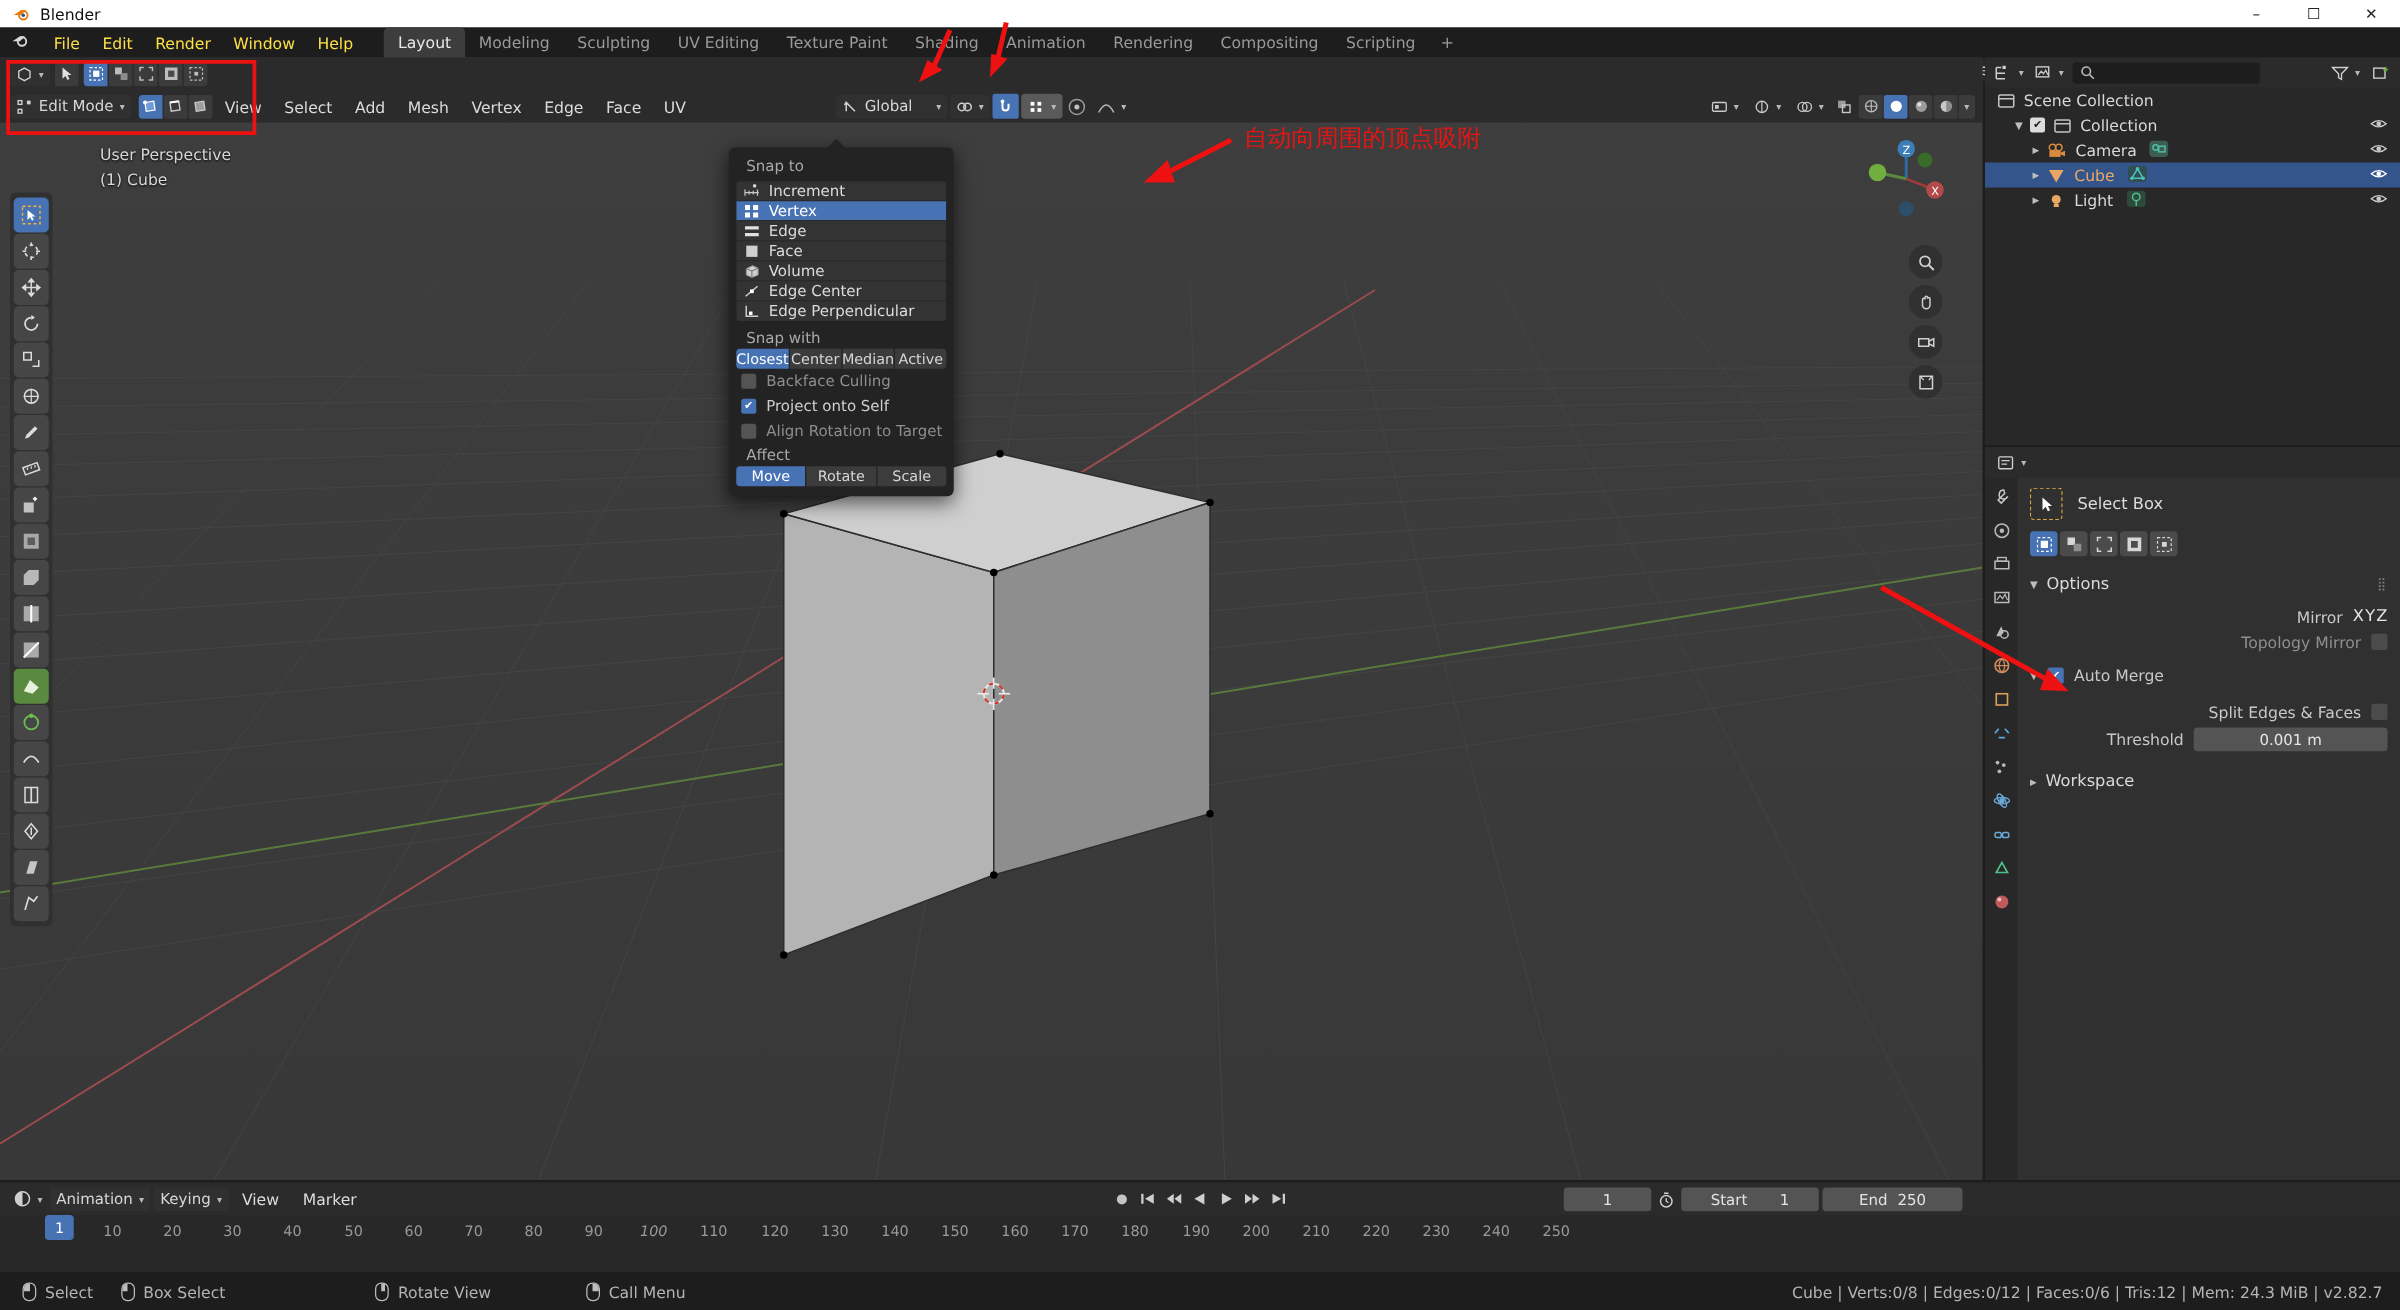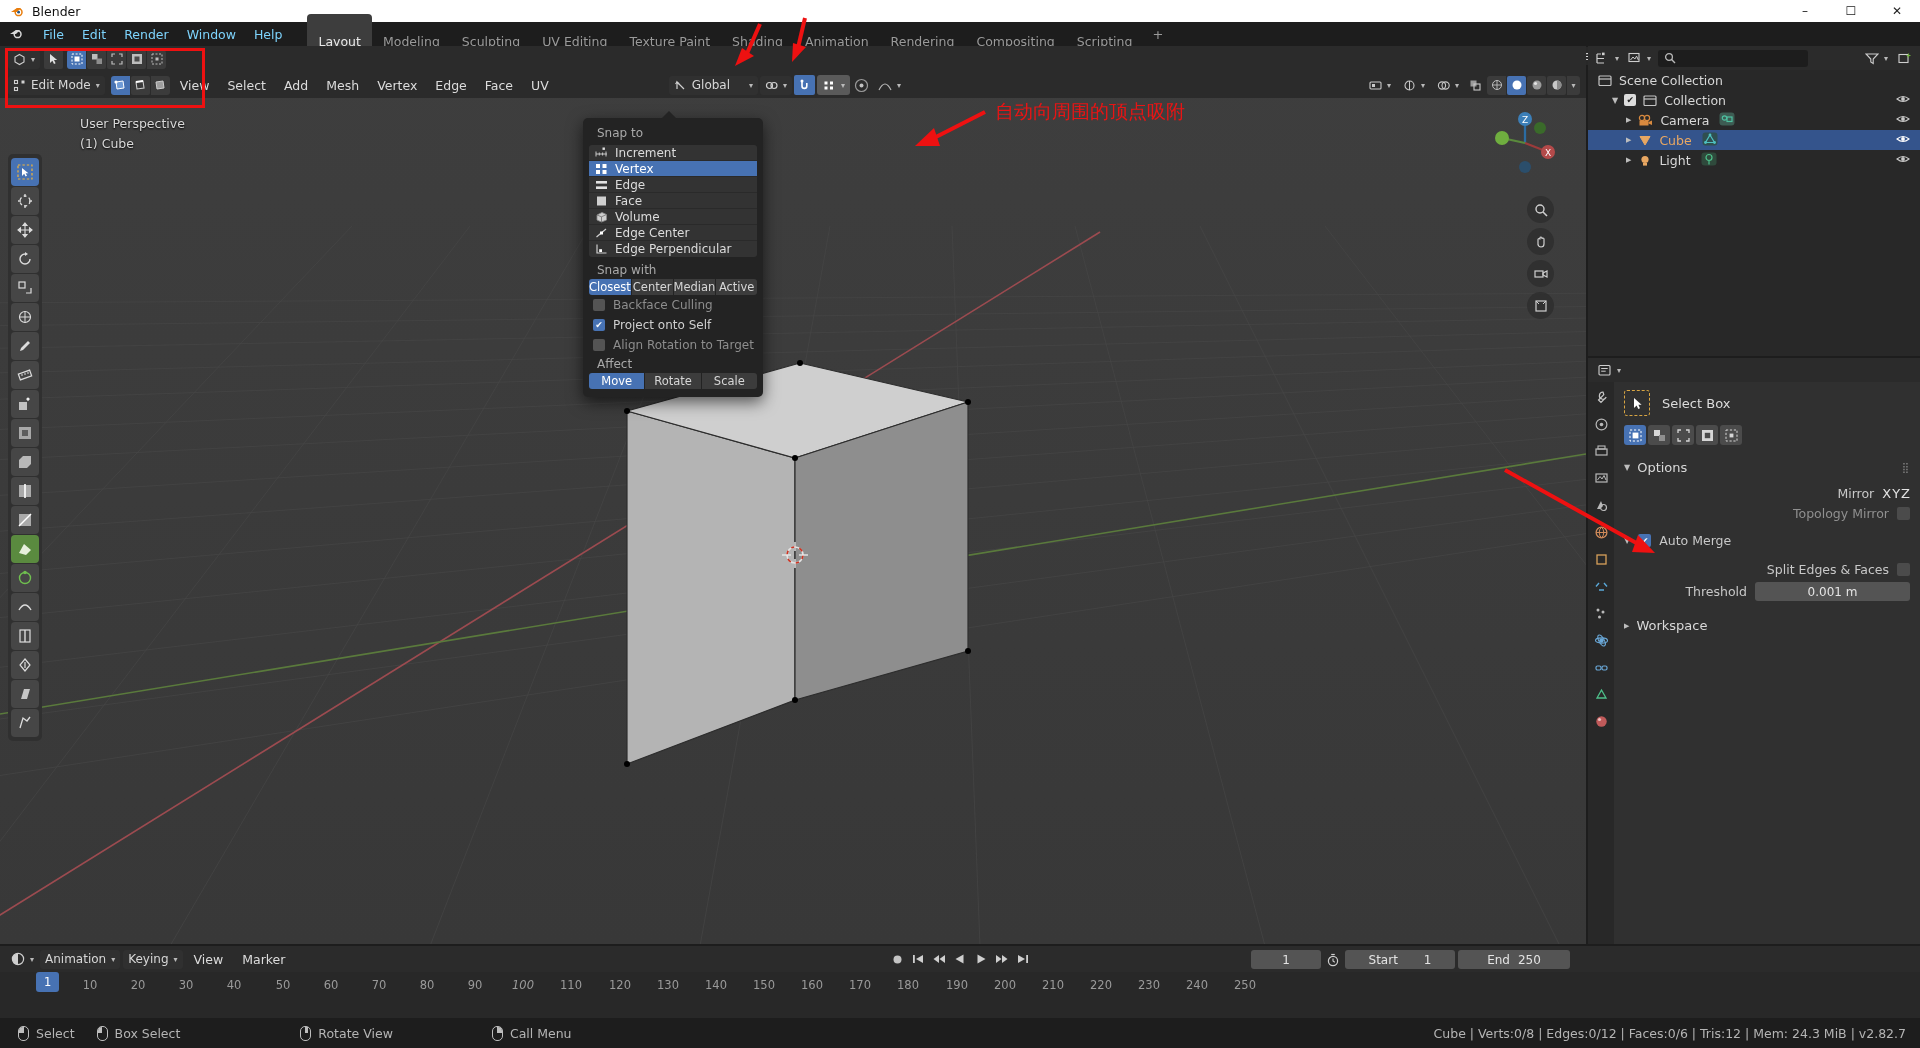--- a/index.html
+++ b/index.html
@@ -24,26 +24,26 @@
     justify-content:center; color:#222; font-size:12px; }
   .bl-logo { width:14px; height:14px; position:relative; }
 
   
   .topbar {
     position:absolute; left:0; top:22px; width:1920px; height:24px;
     background:#1d1d1d; display:flex; align-items:center;
   }
   .topbar .blicon { margin:0 10px 0 8px; }
   .menu-item {
-    padding:2px 9px; font-size:12.5px; color:#7dd3fc; border-radius:3px;
+    padding:2px 9px; font-size:12.5px; color:#fde047; border-radius:3px;
     cursor:default; white-space:nowrap;
   }
   .wstabs { display:flex; align-items:center; margin-left:16px; height:24px; }
   .wstab {
-    padding:20px 11px 5px; font-size:12.5px; color:#9a9a9a; white-space:nowrap;
+    padding:4px 11px 5px; font-size:12.5px; color:#9a9a9a; white-space:nowrap;
     border-radius:4px 4px 0 0;
   }
   .wstab.active { background:#3d3d3d; color:#e9e9e9; }
   .ws-plus { color:#9a9a9a; padding:2px 9px; font-size:13px; }
 
   .topbar-right {
     position:absolute; right:6px; top:22px; height:24px; display:flex;
     align-items:center; gap:5px;
   }
   .fieldgrp { display:flex; align-items:center; height:18px; }
@@ -1273,21 +1273,21 @@
       <span>Select</span>
     </span>
     <span class="st-item" style="margin-left:22px">
       <span class="mouse-ic l"></span>
       <span>Box Select</span>
     </span>
     <span class="st-item" style="margin-left:120px">
       <span class="mouse-ic m"></span>
       <span>Rotate View</span>
     </span>
-    <span class="st-item" style="margin-left:99px">
+    <span class="st-item" style="margin-left:76px">
       <span class="mouse-ic r"></span>
       <span>Call Menu</span>
     </span>
     <span class="st-right">Cube | Verts:0/8 | Edges:0/12 | Faces:0/6 | Tris:12 | Mem: 24.3 MiB | v2.82.7</span>
   </div>
 
   <div class="redbox" style="left:5px; top:48px; width:200px; height:60px;"></div>
 
   <svg class="annosvg">
 

